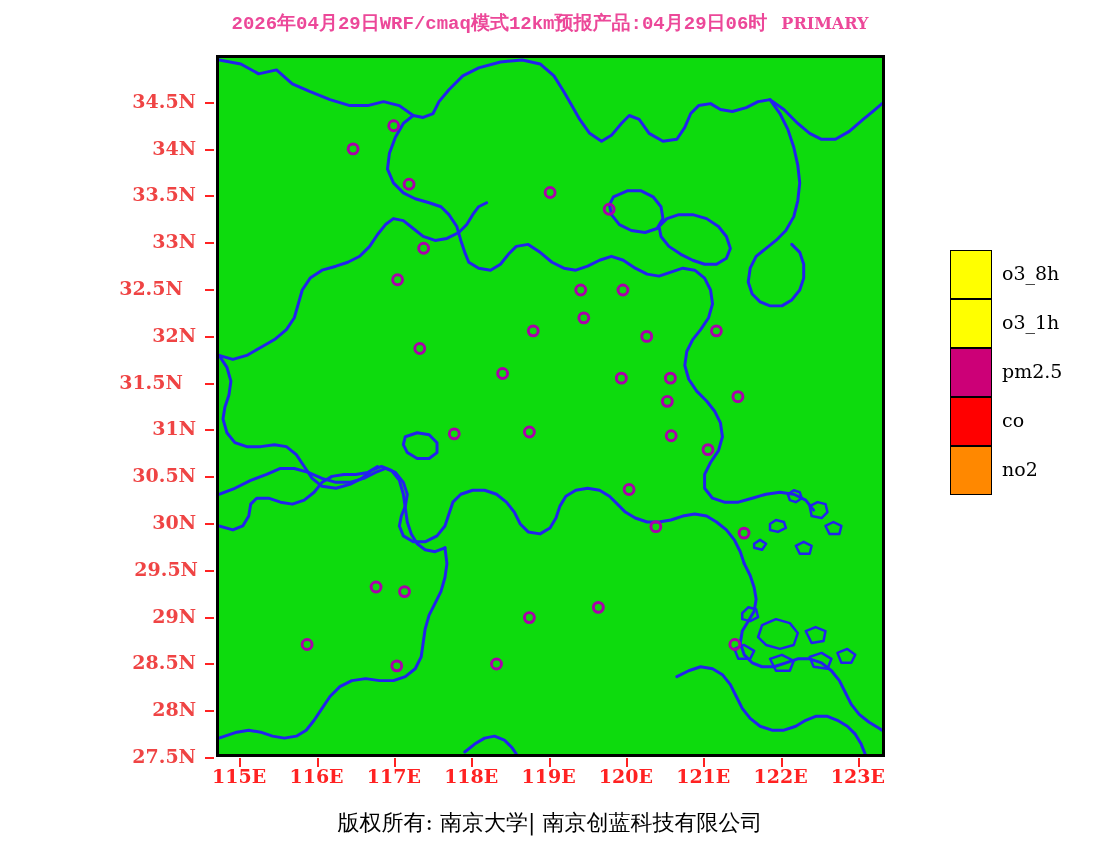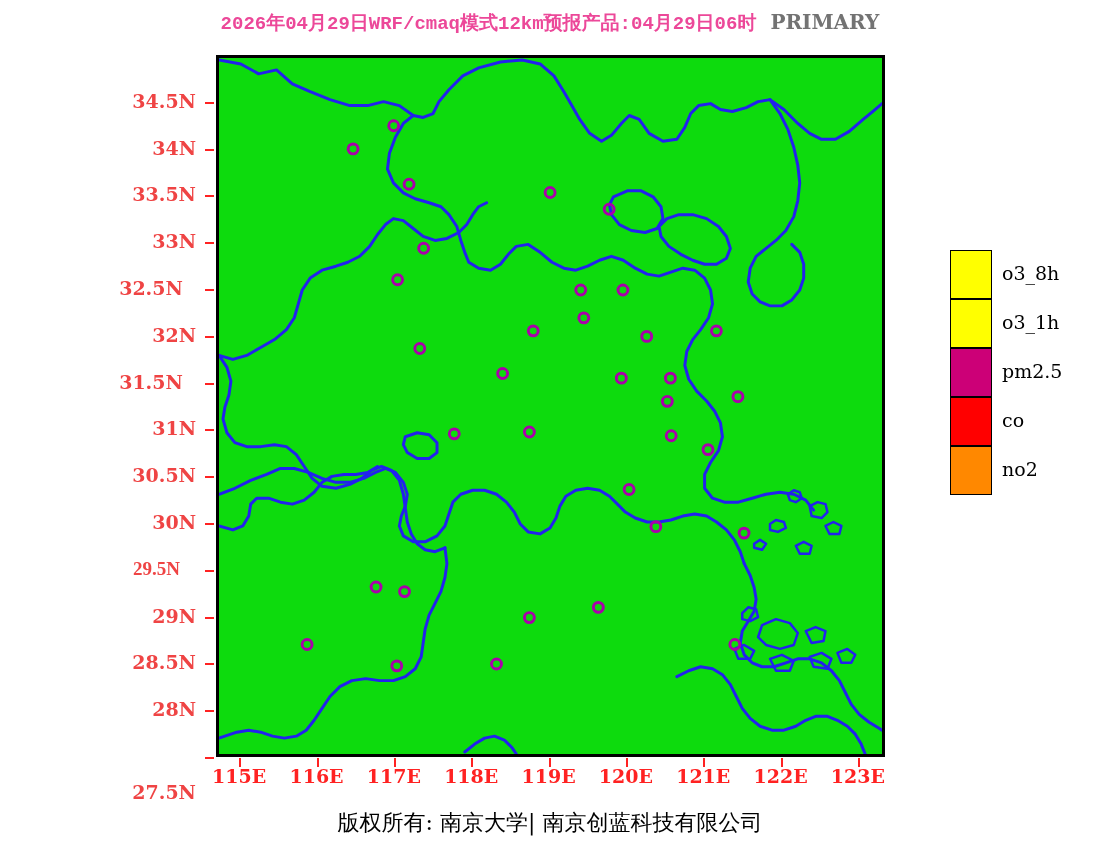--- a/index.html
+++ b/index.html
@@ -17,21 +17,21 @@
     position:absolute;left:0;top:10px;width:1100px;height:30px;
     text-align:center;
   }
   .title-main{
     font-family:Liberation Mono, monospace;
     font-size:19px;font-weight:700;color:#ec4899;
     letter-spacing:0px;white-space:nowrap;
   }
   .title-tag{
     font-family:"DejaVu Serif", serif;
-    font-size:20px;font-weight:700;color:#737373;
+    font-size:16px;font-weight:700;color:#ec4899;
     margin-left:14px;white-space:nowrap;
   }
 
   
   .map-frame{
     position:absolute;left:216px;top:55px;width:669px;height:702px;
     border:3px solid #000000;
     box-sizing:border-box;
     background:#0ddb0d;
     overflow:hidden;
@@ -191,29 +191,29 @@
       <div class="ylabel" style="left: 106px; top: 323.8px;">32N</div>
       <div class="ytick" style="left: 205px; top: 335.8px;"></div>
       <div class="ylabel" style="left: 106px; top: 370.6px; text-align: center;">31.5N</div>
       <div class="ytick" style="left: 205px; top: 382.6px;"></div>
       <div class="ylabel" style="left: 106px; top: 417.4px;">31N</div>
       <div class="ytick" style="left: 205px; top: 429.4px;"></div>
       <div class="ylabel" style="left: 106px; top: 464.2px;">30.5N</div>
       <div class="ytick" style="left: 205px; top: 476.2px;"></div>
       <div class="ylabel" style="left: 106px; top: 511px;">30N</div>
       <div class="ytick" style="left: 205px; top: 523px;"></div>
-      <div class="ylabel" style="left: 90px; top: 557.8px; font-family: Liberation Serif, serif;">29.5N</div>
+      <div class="ylabel" style="left: 108px; top: 557.8px;">29.5N</div>
       <div class="ytick" style="left: 205px; top: 569.8px;"></div>
       <div class="ylabel" style="left: 106px; top: 604.6px;">29N</div>
       <div class="ytick" style="left: 205px; top: 616.6px;"></div>
       <div class="ylabel" style="left: 106px; top: 651.4px;">28.5N</div>
       <div class="ytick" style="left: 205px; top: 663.4px;"></div>
       <div class="ylabel" style="left: 106px; top: 698.2px;">28N</div>
       <div class="ytick" style="left: 205px; top: 710.2px;"></div>
-      <div class="ylabel" style="left: 106px; top: 781px;">27.5N</div>
+      <div class="ylabel" style="left: 106px; top: 745px;">27.5N</div>
       <div class="ytick" style="left: 205px; top: 757px;"></div>
     </div>
   <div id="x-axis">
       <div class="xlabel" style="left: 199.202px; top: 765px;">115E</div>
       <div class="xtick" style="left: 239.202px; top: 758px;"></div>
       <div class="xlabel" style="left: 276.543px; top: 765px;">116E</div>
       <div class="xtick" style="left: 316.543px; top: 758px;"></div>
       <div class="xlabel" style="left: 353.884px; top: 765px;">117E</div>
       <div class="xtick" style="left: 393.884px; top: 758px;"></div>
       <div class="xlabel" style="left: 431.225px; top: 765px;">118E</div>

